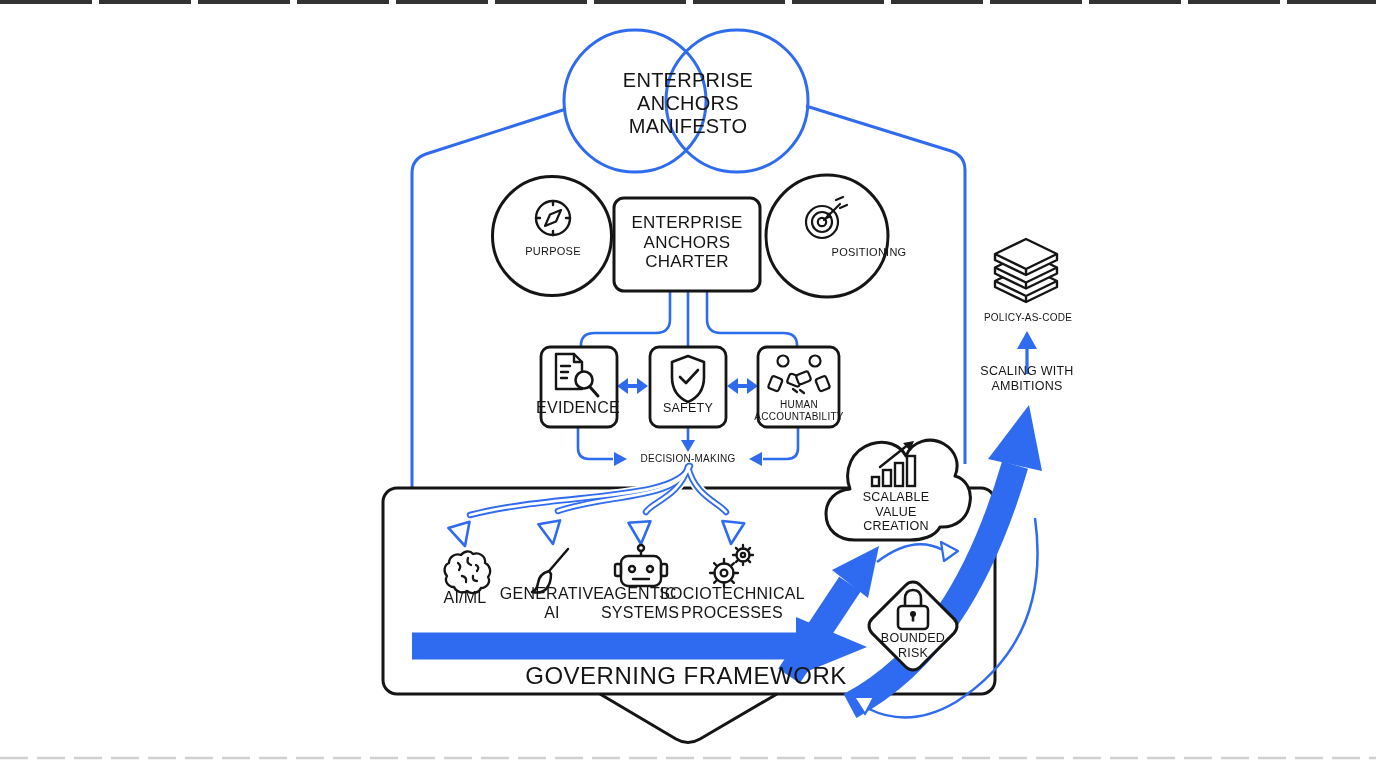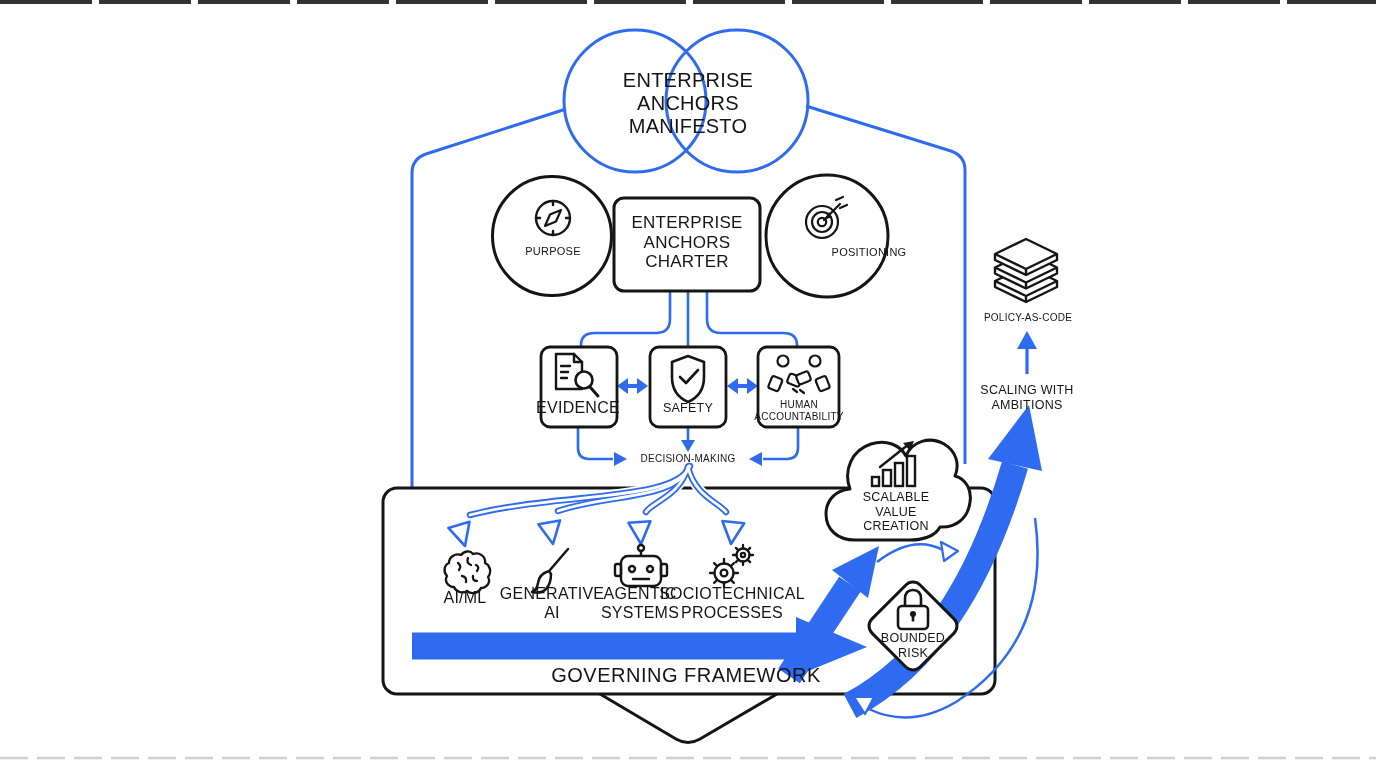--- a/index.html
+++ b/index.html
@@ -2,21 +2,21 @@
 <html><head>
 <meta charset="utf-8">
 <style>
   html,body{margin:0;padding:0;background:#fff;}
   .stage{position:relative;width:1376px;height:768px;background:#fff;overflow:hidden;
          font-family:"Liberation Sans",sans-serif;}
   .stage svg{position:absolute;left:0;top:0;}
   .label{position:absolute;transform:translate(-50%,-50%);color:#151515;font-weight:400;
          text-align:center;white-space:pre-line;line-height:1.16;letter-spacing:.25px;}
   .fs20{font-size:20px}.fs17{font-size:17px}.fs13{font-size:11px}.fs12{font-size:16px}
-  .fs135{font-size:10px}.fs125{font-size:12.5px}.fs8{font-size:10px}.fs22{font-size:20px;letter-spacing:.5px}
+  .fs135{font-size:10px}.fs125{font-size:12.5px}.fs8{font-size:10px}.fs22{font-size:24px;letter-spacing:.5px}
 </style>
 </head>
 <body>
 
 <div class="stage">
 
 <svg width="1376" height="768" viewBox="0 0 1376 768">
 
   <path d="M0,2 H1376" stroke="#1e1e1e" stroke-width="4" stroke-dasharray="92 7" opacity="0.9"></path>
   <path d="M0,758 H1376" stroke="#ababab" stroke-width="2.5" stroke-dasharray="28 9" opacity="0.55"></path>
@@ -230,16 +230,16 @@
 SYSTEMS</div>
 <div class="label fs12" style="left:732px;top:604px">SOCIOTECHNICAL
 PROCESSES</div>
 <div class="label fs22" style="left:686px;top:676px">GOVERNING FRAMEWORK</div>
 <div class="label fs125" style="left:896px;top:512px">SCALABLE
 VALUE
 CREATION</div>
 <div class="label fs125" style="left:913px;top:645px">BOUNDED
 RISK</div>
 <div class="label fs135" style="left:1028px;top:318px">POLICY-AS-CODE</div>
-<div class="label fs125" style="left:1027px;top:397px">SCALING WITH
+<div class="label fs125" style="left:1027px;top:378px">SCALING WITH
 AMBITIONS</div>
 
 </div>
 
 </body></html>

